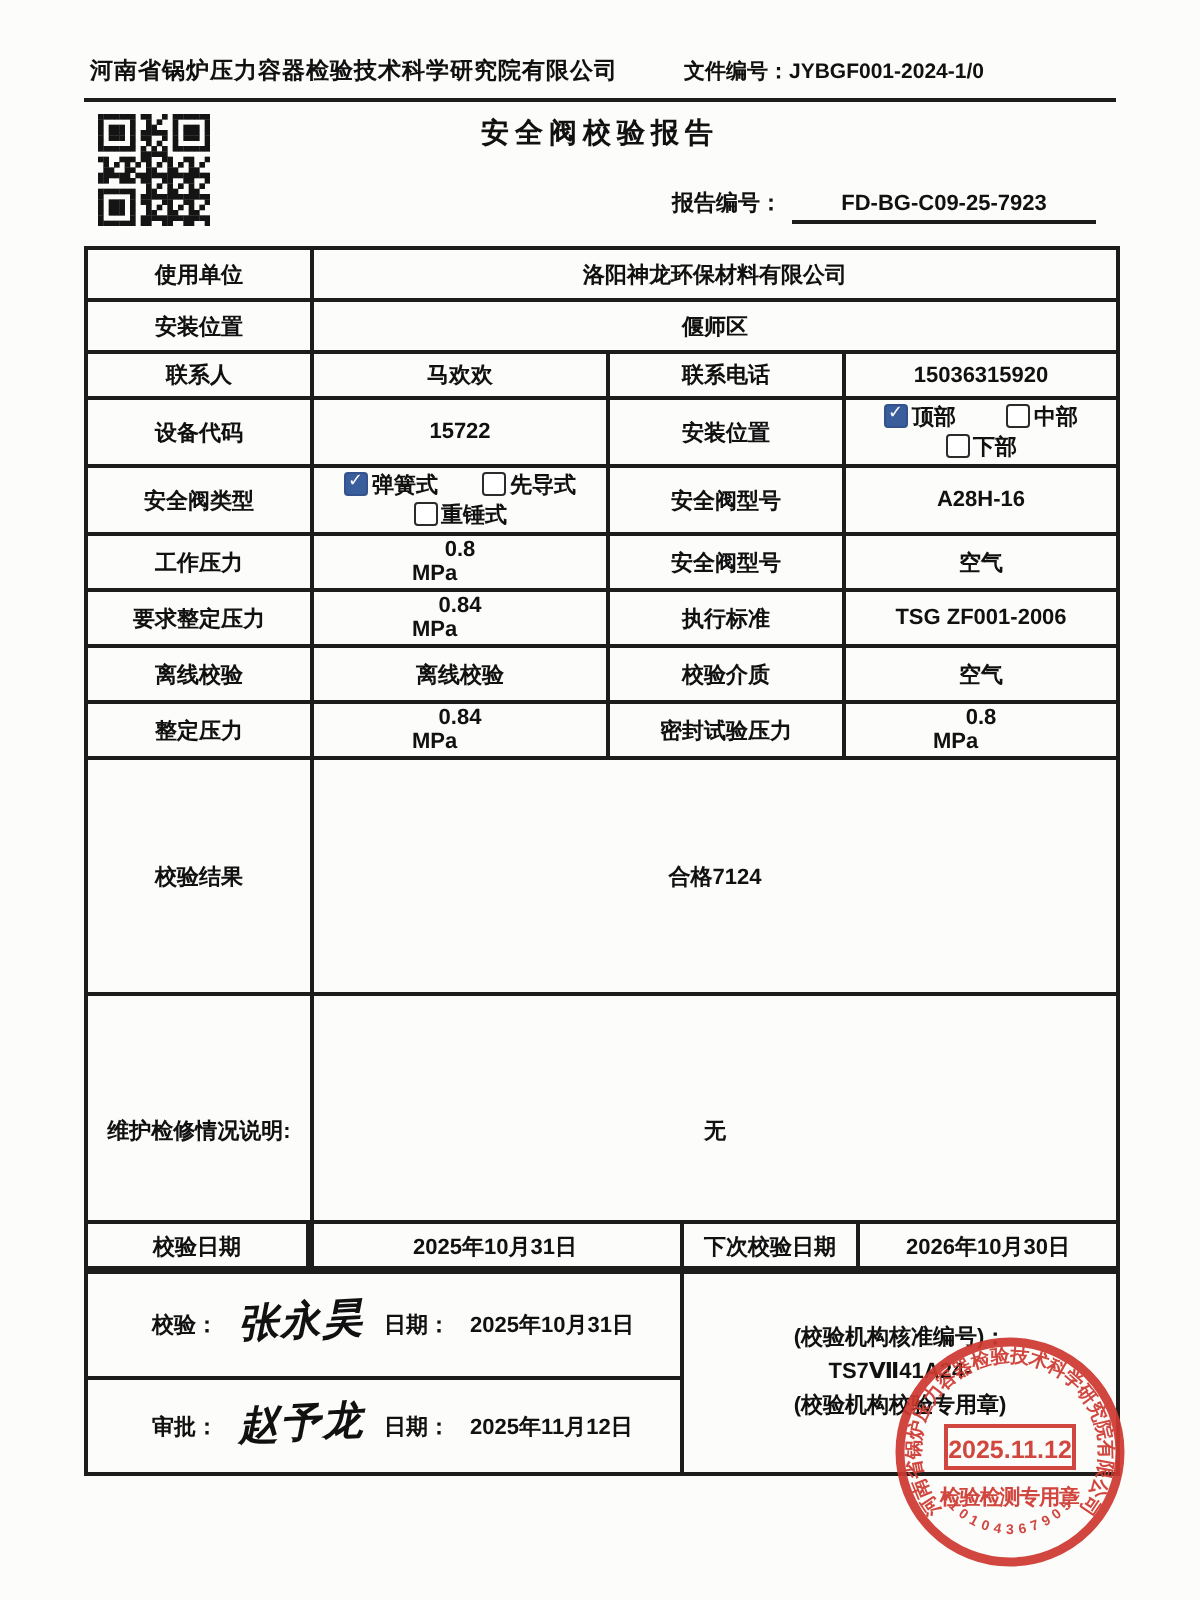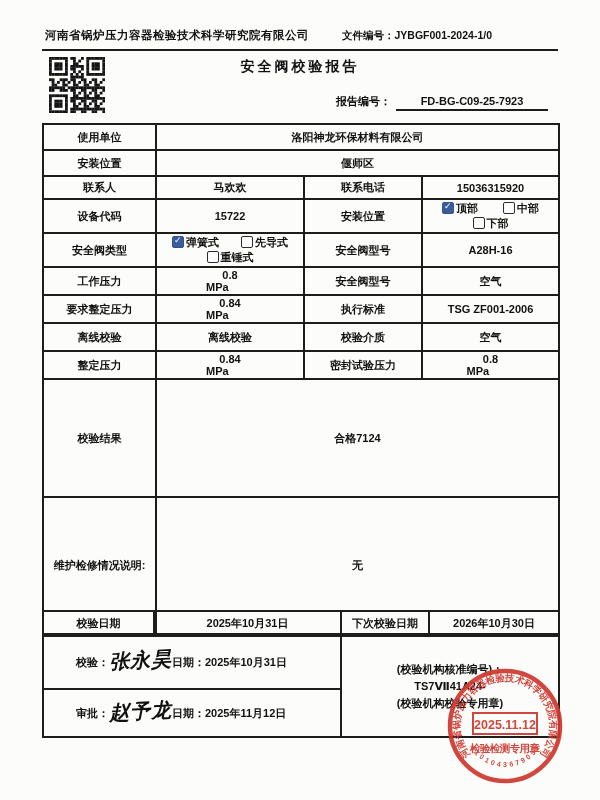--- a/index.html
+++ b/index.html
@@ -30,21 +30,21 @@
   
   .ucell{display:flex; align-items:center;flex-direction:column;}
   .ucell .uv{flex:1; text-align:center;}
   .ucell .uu{width:48px; text-align:left;}
   
   .opt-item{white-space:nowrap; display:inline-block; margin:0 11px;}
   .cb{display:inline-block; width:10px; height:10px; border:1.5px solid #2b2b2b; border-radius:2px; background:#fff; vertical-align:-2px; margin-right:2px; position:relative;}
   .cb.checked{background:#3a5d9c; border-color:#34538c;}
   .cb.checked::after{content:"✓"; position:absolute; left:1px; top:-2.5px; color:#fff; font-size:9px; font-weight:bold;}
   
-  .sig-row{display:flex; align-items:center; padding-left:30px; text-align:left;}
+  .sig-row{display:flex; align-items:center; gap:10px; padding-left:30px; text-align:left;}
   .sig-name{font-family:"DejaVu Serif","Liberation Serif",serif; font-style:italic; font-size:20px; transform:rotate(-3deg); letter-spacing:1px; margin-top:-4px;}
   .org-cell{vertical-align:top; padding-top:25px; font-size:10.5px; line-height:1.55;}
   
   .stamp{left:444px; top:662px; width:124px; height:128px; z-index:5; opacity:0.93;}
 </style>
 </head>
 <body>
 
 <div class="page">
 

